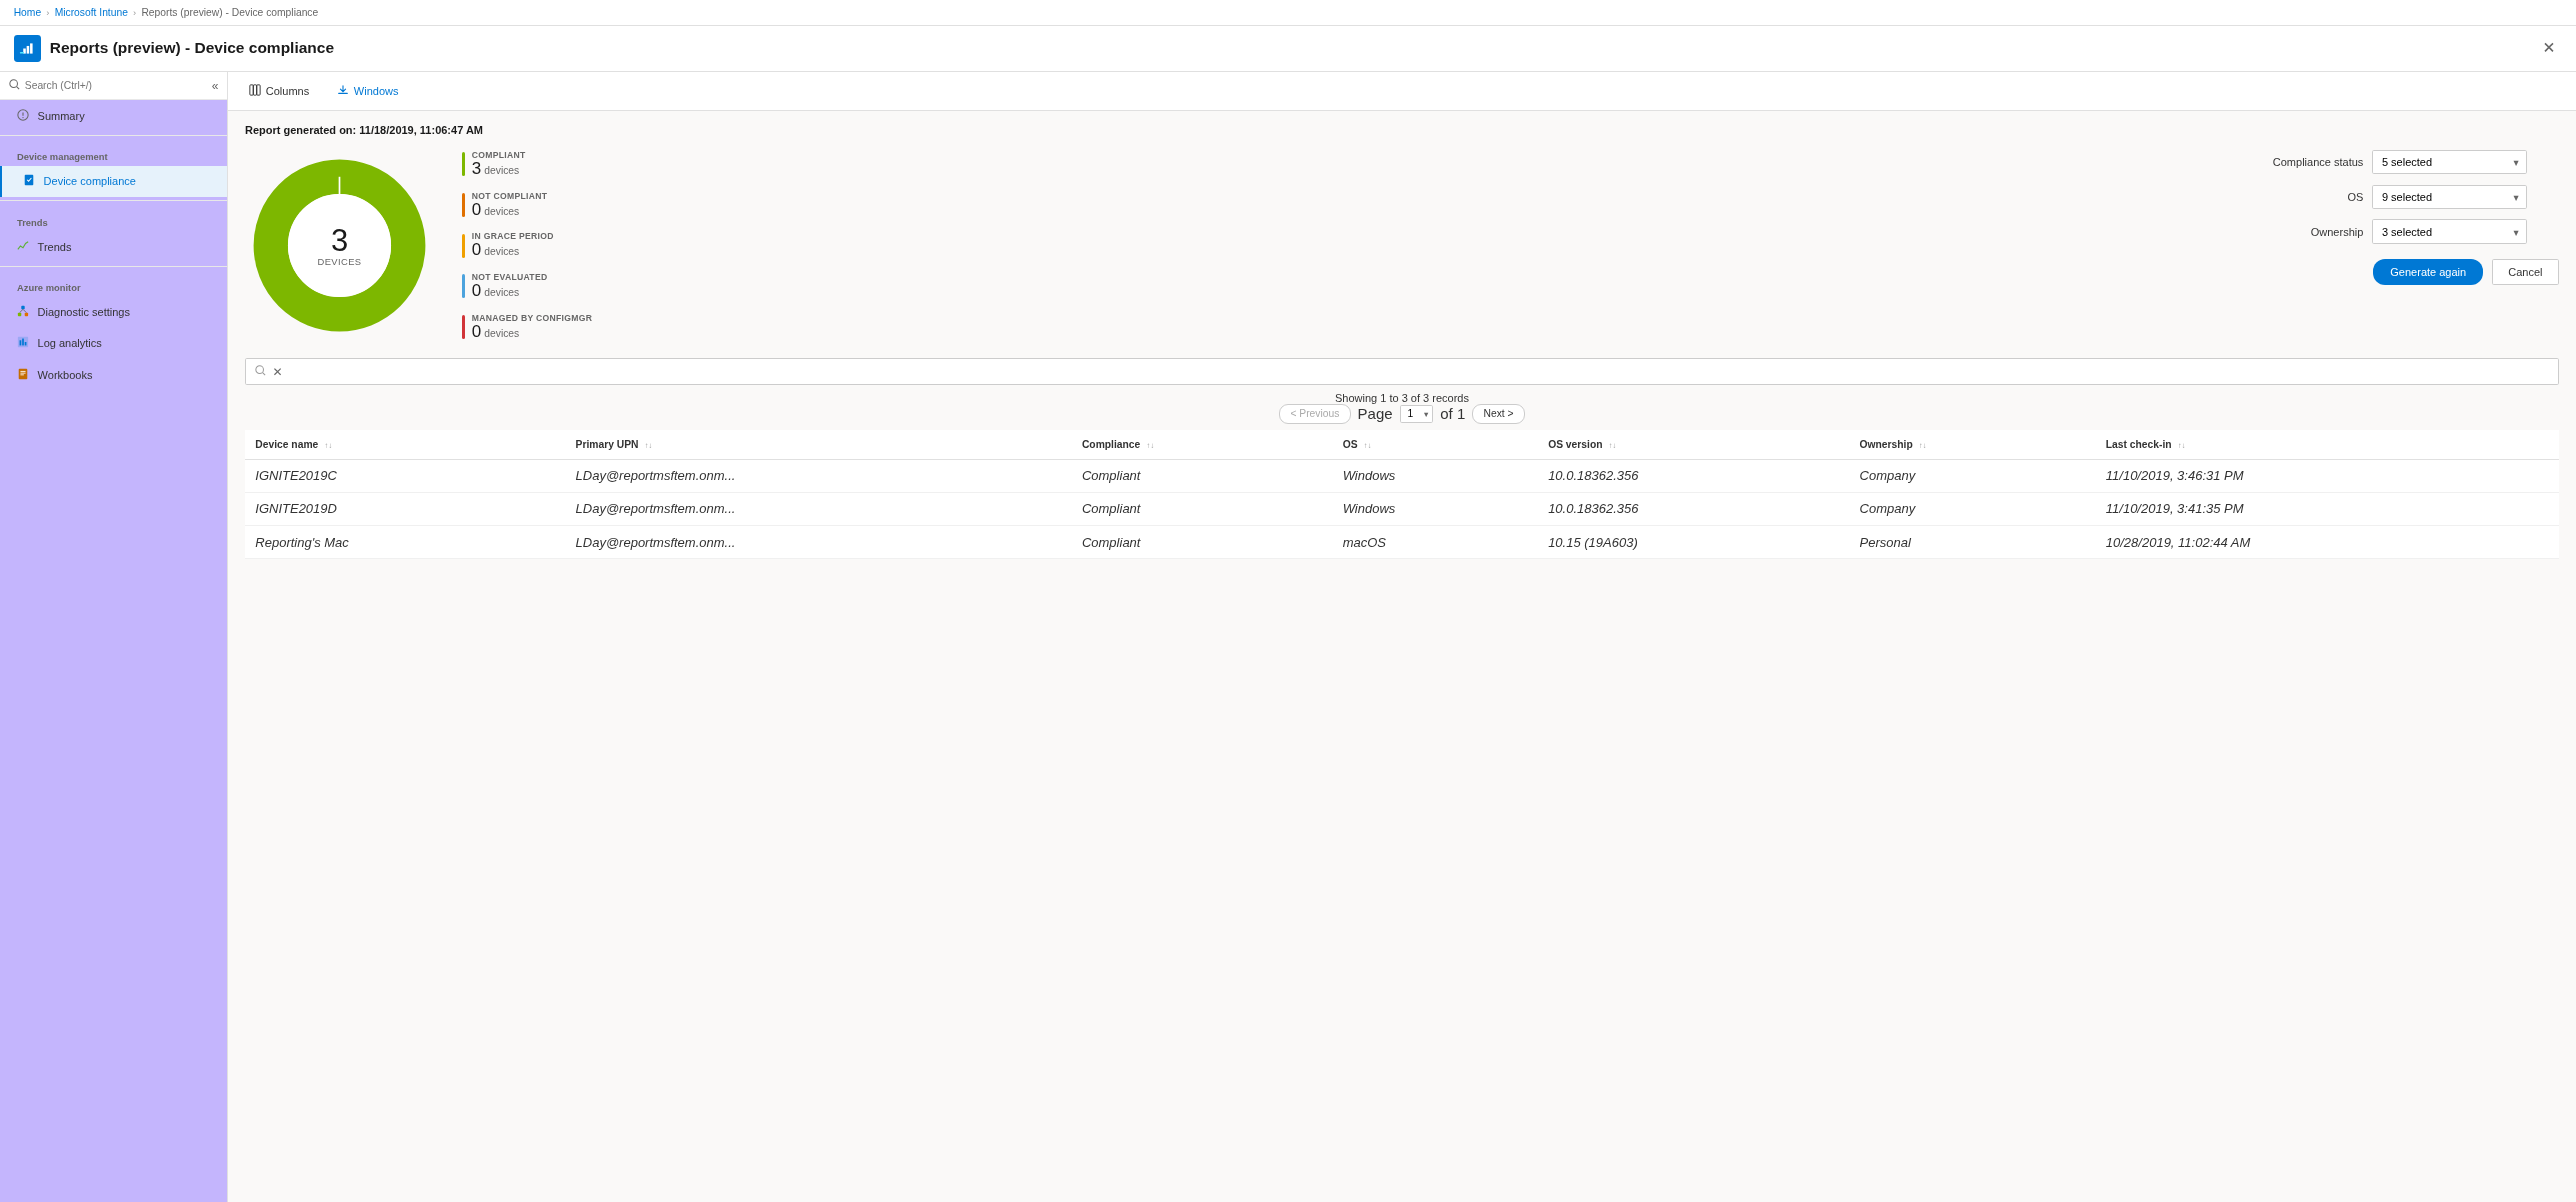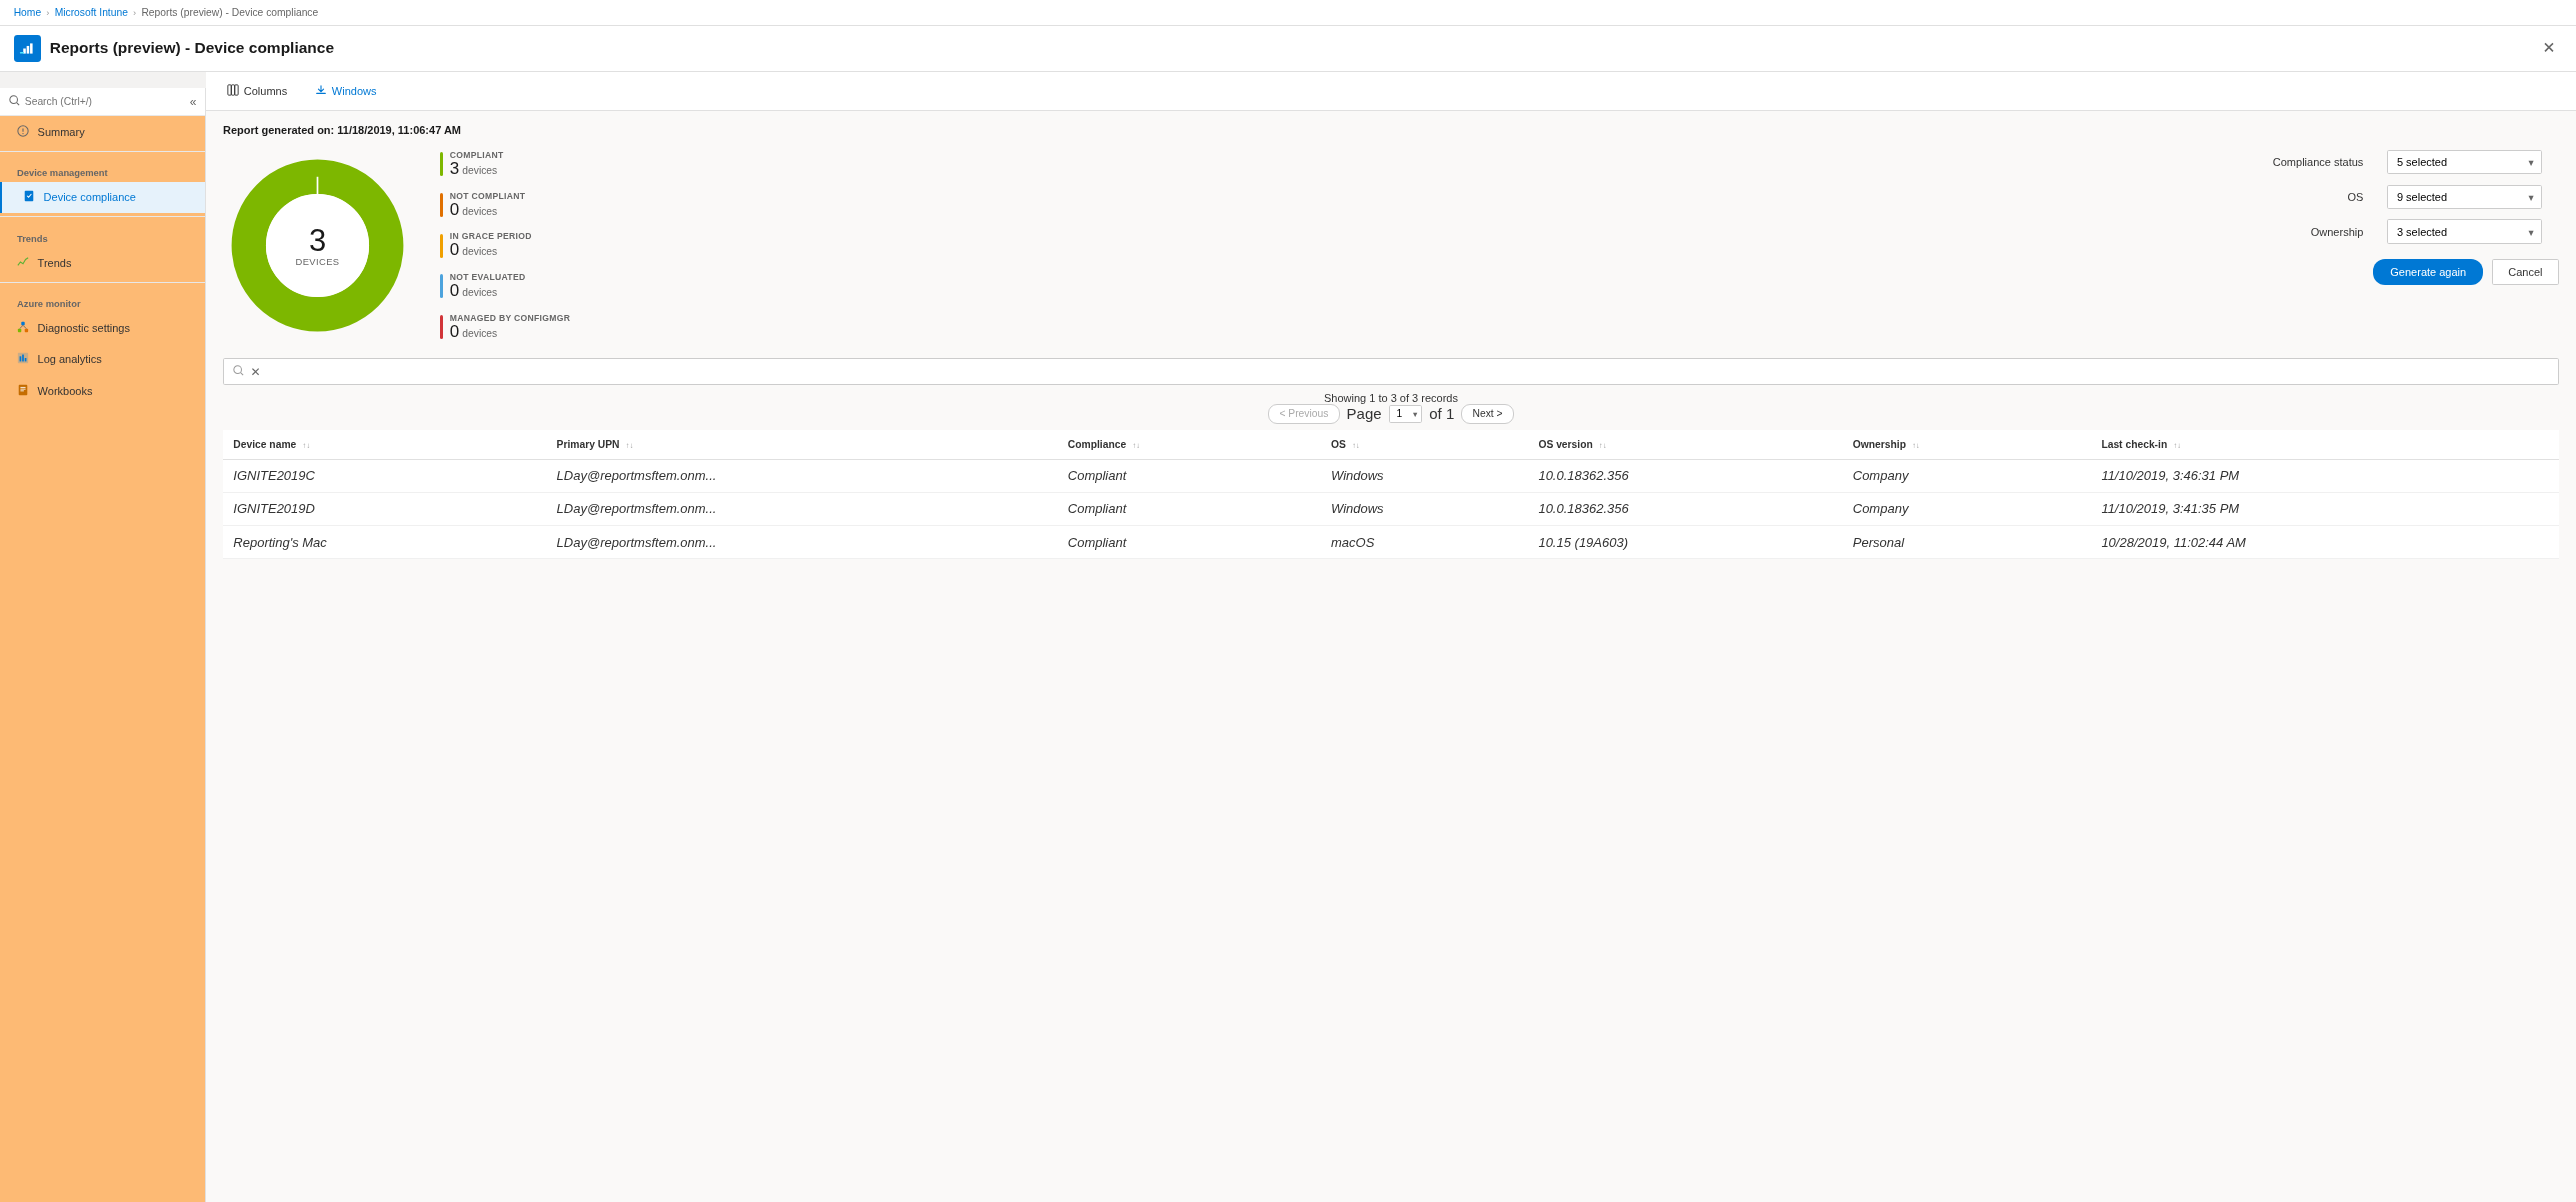--- a/index.html
+++ b/index.html
@@ -15,21 +15,21 @@
     .app-shell { display: flex; flex-direction: column; height: calc(100vh - 26px); }
     .title-bar { background: #fff; padding: 8.6px 13.7px; display: flex; align-items: center; justify-content: space-between; border-bottom: 0.9px solid #e0e0e0; }
     .title-bar-left { display: flex; align-items: center; gap: 8.6px; }
     .title-icon { width: 27.5px; height: 27.5px; background: #0078d4; border-radius: 3.4px; display: flex; align-items: center; justify-content: center; color: white; font-size: 13.7px; }
     .title-text { font-size: 15.5px; font-weight: 600; color: #1a1a1a; }
     .close-btn { background: none; border: none; font-size: 15.5px; cursor: pointer; color: #666; padding: 3.4px 6.9px; }
 
     .content-area { display: flex; flex: 1; overflow: hidden; }
 
     
-    .sidebar { width: 206px; background: #fdba74; border-right: 0.9px solid #e0e0e0; overflow-y: auto; flex-shrink: 0; margin-top: 16px; }
+    .sidebar { width: 228px; background: #c4b5fd; border-right: 0.9px solid #e0e0e0; overflow-y: auto; flex-shrink: 0; }
 
     .sidebar-nav-item { padding: 8.6px 17px; cursor: pointer; display: flex; align-items: center; gap: 8.6px; color: #333; font-size: 11px; }
     .sidebar-nav-item.active { background: #e6f2fb; color: #0078d4; border-left: 2.6px solid #0078d4; padding-left: 21px; }
     .sidebar-section-label { padding: 12px 17px 3.4px; font-size: 9.4px; font-weight: 600; color: #666; text-transform: none; }
     .sidebar-divider { border: none; border-top: 0.9px solid #e8e8e8; margin: 3.4px 0; }
 
     
     .main-panel { flex: 1; overflow-y: auto; background: #faf9f8; }
     .toolbar { padding: 8.6px 13.7px; background: #fff; border-bottom: 0.9px solid #e0e0e0; display: flex; align-items: center; gap: 13.7px; }
     .toolbar-btn { background: none; border: none; cursor: pointer; display: flex; align-items: center; gap: 5.2px; font-size: 11px; color: #333; padding: 3.4px 6.9px; }
@@ -46,21 +46,21 @@
     .legend-item { display: flex; flex-direction: column; gap: 1.7px; }
     .legend-bar-row { display: flex; align-items: center; gap: 6.9px; }
     .legend-bar { width: 3.4px; height: 24px; border-radius: 1.7px; flex-shrink: 0; }
     .legend-info { }
     .legend-category { font-size: 8.6px; font-weight: 600; color: #666; text-transform: uppercase; letter-spacing: 0.3px; }
     .legend-count { font-size: 17px; font-weight: 300; color: #1a1a1a; line-height: 1.1; }
     .legend-unit { font-size: 10.3px; color: #666; }
 
     
     .filters-area { display: flex; flex-direction: column; gap: 10.3px; min-width: 275px; }
-    .filter-row { display: flex; align-items: center; gap: 24px; }
+    .filter-row { display: flex; align-items: center; gap: 9px; }
     .filter-label { font-size: 11px; color: #333; min-width: 103px; text-align: right; }
     .filter-select { border: 0.9px solid #ccc; border-radius: 1.7px; padding: 5.2px 27.5px 5.2px 8.6px; font-size: 11px; background: #fff; appearance: none; -webkit-appearance: none; cursor: pointer; min-width: 155px; position: relative; }
     .filter-select-wrap { position: relative; display: inline-block; min-width: 155px; }
     .filter-select-wrap::after { content: '▾'; position: absolute; right: 8.6px; top: 50%; transform: translateY(-50%); color: #666; pointer-events: none; font-size: 10.3px; }
 
     .actions-row { display: flex; gap: 8.6px; margin-top: 5.2px; justify-content: flex-start; padding-left: 113px; }
     .btn-primary { background: #0078d4; color: #fff; border: none; border-radius: 12px; padding: 6px 17px; font-size: 11px; cursor: pointer; font-weight: 500; }
     .btn-secondary { background: #fff; color: #333; border: 0.9px solid #ccc; border-radius: 1.7px; padding: 6px 15.5px; font-size: 11px; cursor: pointer; }
 
     

